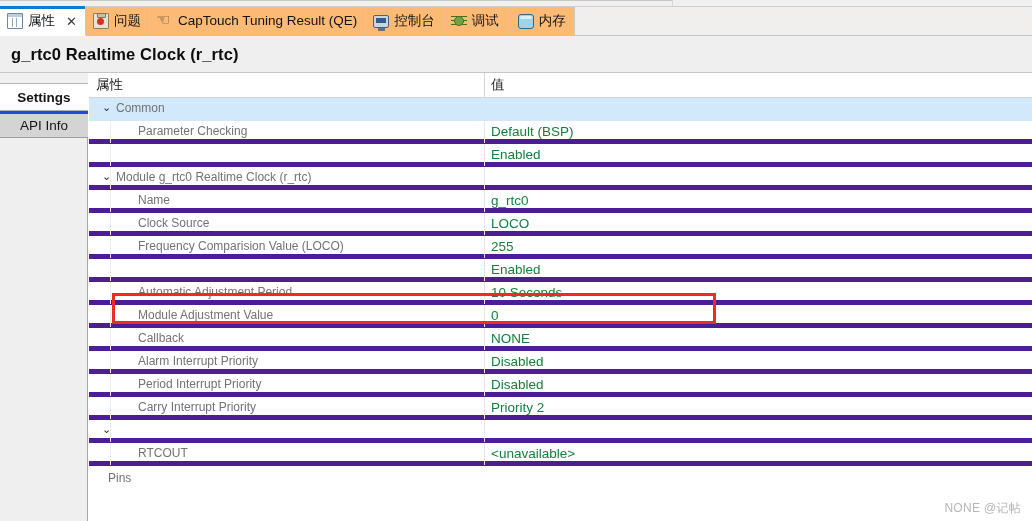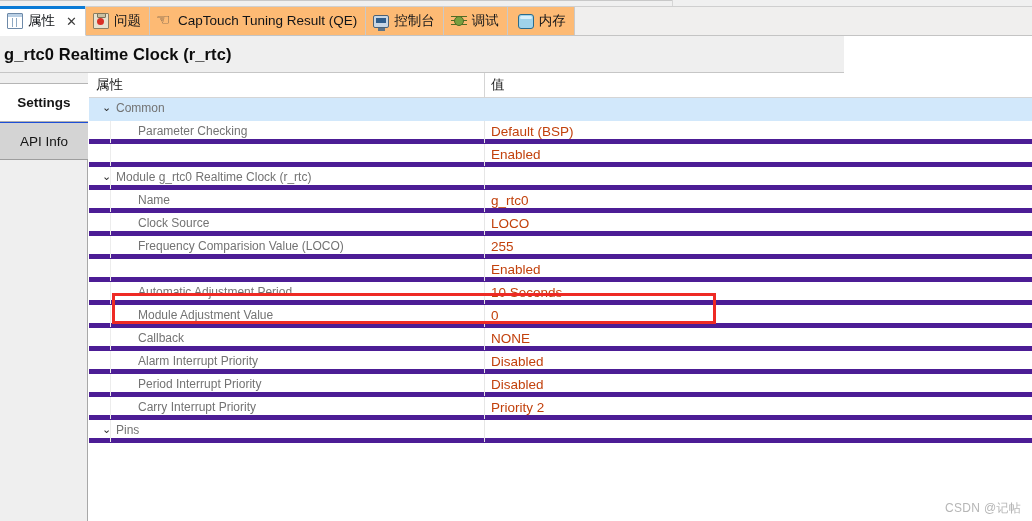--- a/index.html
+++ b/index.html
@@ -247,28 +247,28 @@
     left: 1px; top: 1px; right: 1px;
     height: 3px;
     background: #d9f0fa;
     border-radius: 2px;
   }
 
   
   .viewtitle {
     position: absolute;
     top: 36px; left: 0;
-    width: 844px;
+    width: 1032px;
     height: 37px;
     background: #efefef;
     border-bottom: 1px solid #c6c6c6;
     box-sizing: border-box;
     display: flex;
     align-items: center;
-    padding-left: 4px;
+    padding-left: 11px;
   }
   .viewtitle .txt {
     font-size: 16.5px;
     font-weight: bold;
     color: #0d0d0d;
     letter-spacing: .1px;
   }
 
   
   .bodyarea {
@@ -284,21 +284,21 @@
     position: absolute;
     left: 0; top: 0;
     width: 88px;
     height: 448px;
     background: #efefef;
     border-right: 1px solid #a8a8a8;
     box-sizing: border-box;
   }
   .vtab {
     width: 88px;
-    height: 38px;
+    height: 27px;
     box-sizing: border-box;
     display: flex;
     align-items: center;
     justify-content: center;
     font-size: 13.5px;
     color: #151515;
     cursor: default;
   }
   .vtab.spacer {
     height: 11px;
@@ -306,21 +306,21 @@
     border-bottom: 1px solid #b5b5b5;
   }
   .vtab.sel {
     background: #ffffff;
     font-weight: bold;
     border-bottom: 1px solid #b0b0b0;
   }
   .vtab.unsel {
     background: #d4d4d4;
     border-bottom: 1px solid #9e9e9e;
-    border-top: 1px solid #1d4ed8;
+    border-top: 3px solid #1d4ed8;
   }
 
   
   .table {
     position: absolute;
     left: 89px; top: 0;
     width: 943px;
     height: 448px;
     background: #ffffff;
     overflow: hidden;
@@ -388,21 +388,21 @@
     font-size: 12px;
     color: #737373;
     white-space: nowrap;
   }
   .row.group .pname { left: 27px; }
   .row.leaf .pname { left: 49px; }
   .row .pval {
     position: absolute;
     left: 402px; top: 3px;
     font-size: 13.5px;
-    color: #c2410c;
+    color: #15803d;
     white-space: nowrap;
   }
   .row .vdiv {
     position: absolute;
     left: 395px; top: 0;
     width: 1px; height: 22px;
     background: #e6e6e6;
   }
   .row.group .vdiv { background: #d2e8fb; }
 
@@ -579,24 +579,30 @@
         </div>
         <div class="row leaf">
           <div class="gutter"></div>
           <span class="pname">Carry Interrupt Priority</span>
           <div class="vdiv"></div>
           <span class="pval">Priority 2</span>
         </div>
         <div class="row plain grouprow">
           <div class="gutter"></div>
           <span class="chev">⌄</span>
-          <span class="pname" style="left: 27px;">Pins</span>
+          <span class="pname" style="left: 19px; margin-top: 48px;">Pins</span>
           <div class="vdiv"></div>
           <span class="pval"></span>
+        </div>
+        <div class="row leaf">
+          <div class="gutter"></div>
+          <span class="pname">RTCOUT</span>
+          <div class="vdiv"></div>
+          <span class="pval">&lt;unavailable&gt;</span>
         </div>
       </div>
     <div class="tailspace" style="height:60px"></div>
   </div>
 
   <div class="redbox"></div>
 </div>
 
-<div class="watermark">CSDN @记帖</div>
+<div class="watermark">NONE @记帖</div>
 
 </body></html>

